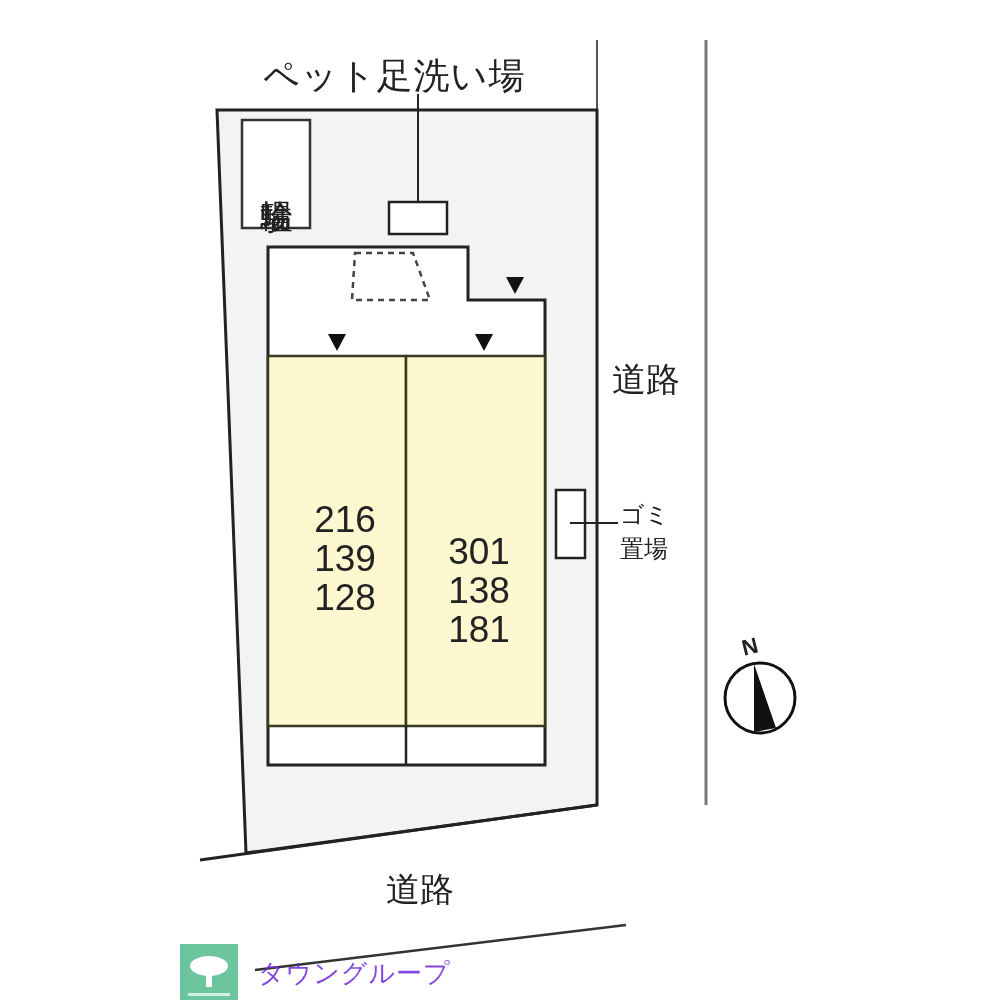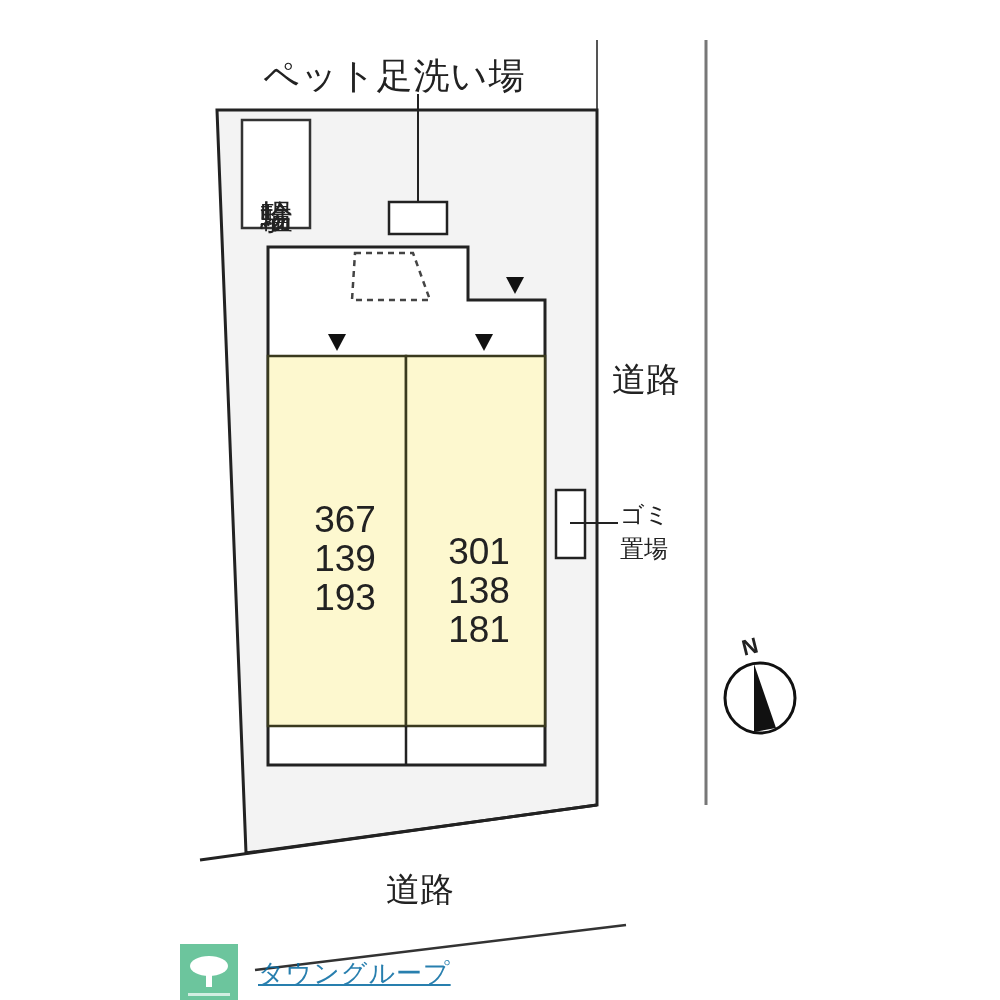--- a/index.html
+++ b/index.html
@@ -9,21 +9,21 @@
   .pet-label { left:263px; top:58px; font-size:36px; letter-spacing:1px; }
   .bike-label { left:244px; top:122px; width:66px; height:106px; font-size:32px; line-height:34px; text-align:center; writing-mode:vertical-rl; display:flex; align-items:center; justify-content:center; }
   .road-right { left:612px; top:362px; font-size:34px; }
   .road-bottom { left:386px; top:872px; font-size:34px; }
   .garbage-label { left:620px; top:498px; font-size:24px; line-height:34px; }
   .units { position:absolute; font-family:"Liberation Sans", sans-serif; font-size:37px; line-height:39px; text-align:center; color:#222; }
   .units-left { left:300px; top:500px; width:90px; }
   .units-right { left:434px; top:500px; width:90px;margin-top:32px; }
   .compass-n { left:742px; top:636px; font-size:22px; font-weight:bold; transform:rotate(-14deg); font-family:"Liberation Sans", sans-serif; }
   .logo { position:absolute; left:180px; top:944px; width:58px; height:56px; background:#6cc59d; }
-  .logo-text { left:258px; top:960px; font-size:26px; color:#0369a1; opacity:0.85; letter-spacing:1px;text-decoration:underline; }
+  .logo-text { left:258px; top:960px; font-size:26px; color:#6d28d9; opacity:0.85; letter-spacing:1px; }
 </style>
 </head>
 <body>
 
 <svg class="plan" viewBox="0 0 1000 1000" xmlns="http://www.w3.org/2000/svg">
 
   <line x1="706" y1="40" x2="706" y2="805" stroke="#777" stroke-width="3"></line>
 
   <line x1="597" y1="40" x2="597" y2="110" stroke="#555" stroke-width="2"></line>
 
@@ -77,23 +77,23 @@
     <span style="writing-mode:vertical-rl;">駐輪場</span>
   </div>
 <div class="lbl road-right">道路</div>
 <div class="lbl road-bottom">道路</div>
 <div class="lbl garbage-label">
   <div>ゴミ</div>
   <div>置場</div>
 </div>
 
 <div class="units units-left">
-  <div>367</div>
+  <div>216</div>
   <div>139</div>
-  <div>193</div>
+  <div>128</div>
 </div>
 <div class="units units-right">
   <div>301</div>
   <div>138</div>
   <div>181</div>
 </div>
 
 <div class="lbl compass-n">N</div>
 
 <div class="lbl logo-text">タウングループ</div>

